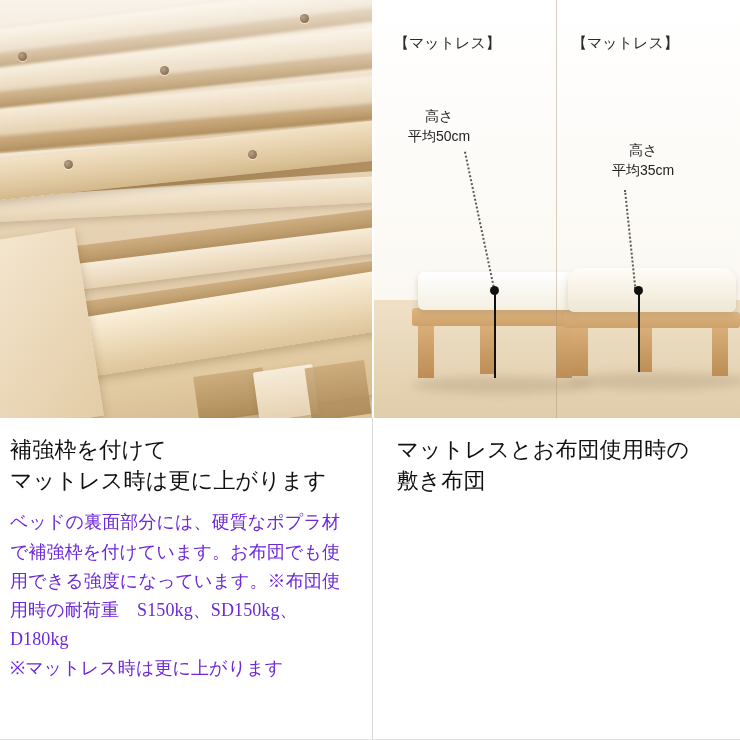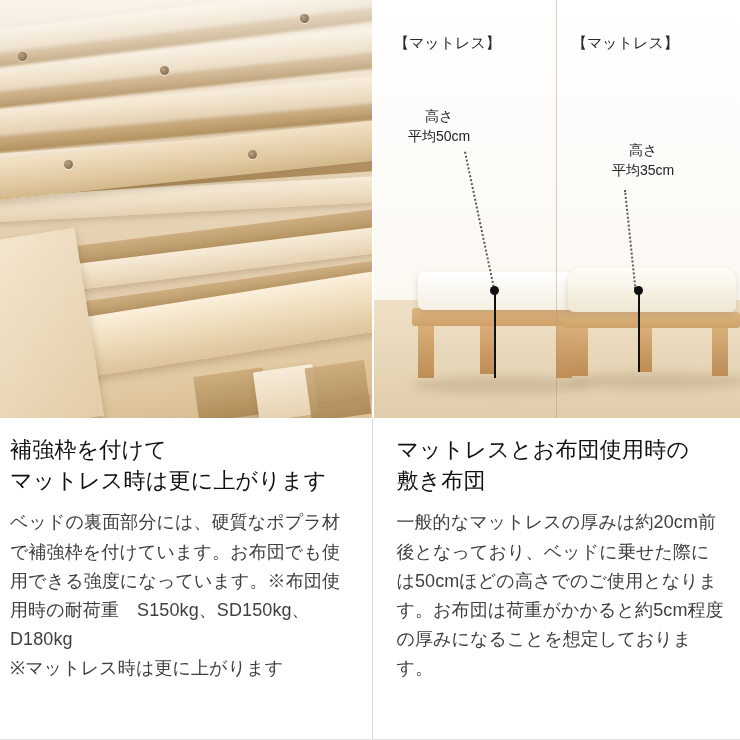--- a/index.html
+++ b/index.html
@@ -187,41 +187,42 @@
   .text-row {
     position: relative;
     display: flex;
     width: 740px;
     height: 322px;
     background: #ffffff;
   }
   .col {
     position: relative;
     box-sizing: border-box;
+    font-family: Liberation Serif, serif;
   }
   .col-left  { width: 372px; padding: 16px 14px 0 10px; }
   .col-right { width: 368px; padding: 16px 13px 0 16px; margin-left: 17px; }
   .divider-v2 {
     position: absolute;
     left: 372px; top: 0;
     width: 1px; height: 322px;
     background: #d8d8d8;
   }
   .heading {
     font-size: 22px;
     line-height: 1.42;
     color: #111;
     margin: 0 0 12px 0;
     font-weight: 400;
     letter-spacing: .2px;
   }
   .body {
     font-size: 18px;
     line-height: 1.62;
-    color: #404040;
+    color: #6d28d9;
     margin: 0;
     letter-spacing: .1px;
   }
   .bottom-rule {
     position: absolute;
     left: 0; bottom: 0;
     width: 740px; height: 1px;
     background: #e2e2e2;
   }
 </style>
@@ -326,18 +327,17 @@
       <p class="body">ベッドの裏面部分には、硬質なポプラ材で補強枠を付けています。お布団でも使用できる強度になっています。※布団使用時の耐荷重　S150kg、SD150kg、D180kg<br>※マットレス時は更に上がります</p>
     </div>
 
     <div class="divider-v2"></div>
 
     <div class="col col-right">
       <h2 class="heading">
         <span>マットレスとお布団使用時の</span><br>
         <span>敷き布団</span>
       </h2>
-      <p class="body">一般的なマットレスの厚みは約20cm前後となっており、ベッドに乗せた際には50cmほどの高さでのご使用となります。お布団は荷重がかかると約5cm程度の厚みになることを想定しております。</p>
     </div>
 
     <div class="bottom-rule"></div>
   </div>
 </div>
 
 </body></html>

